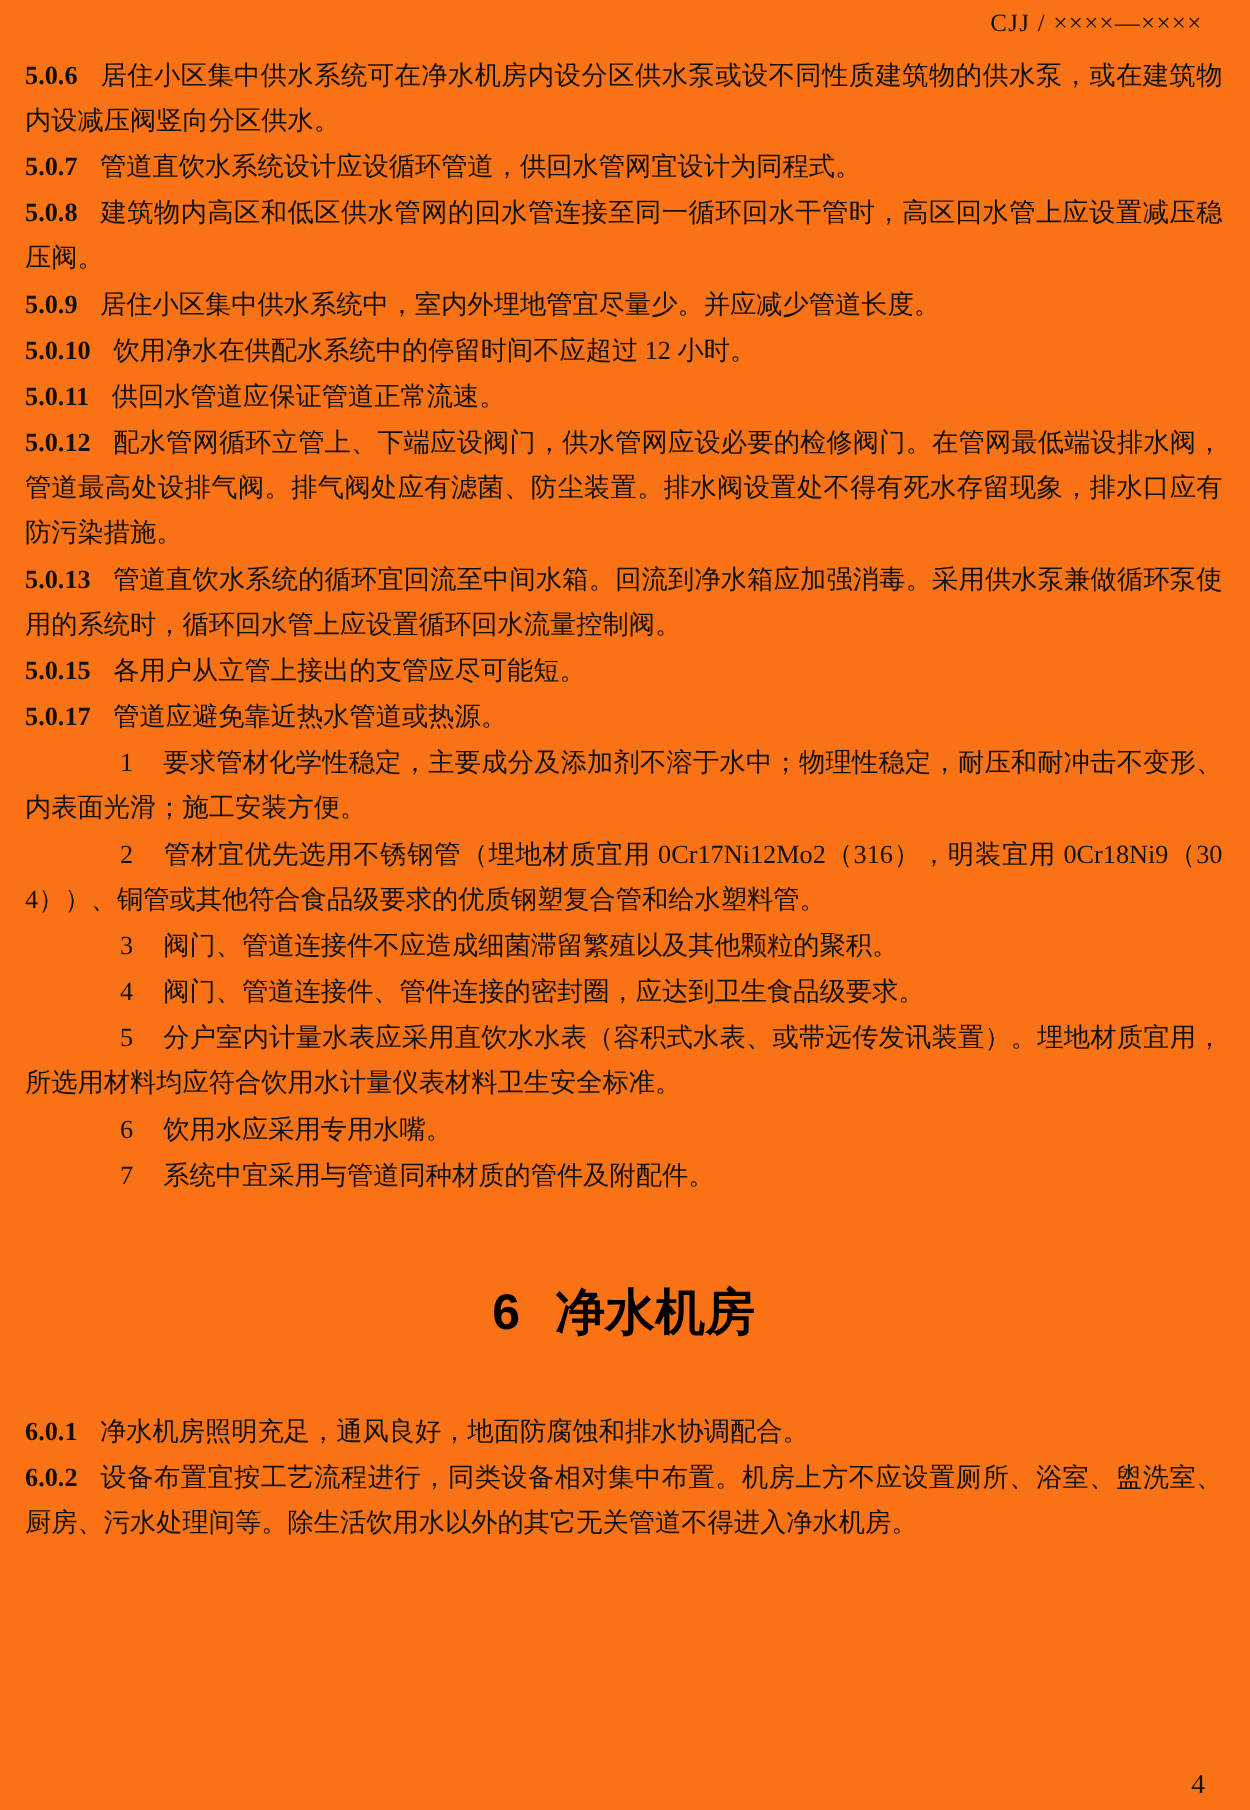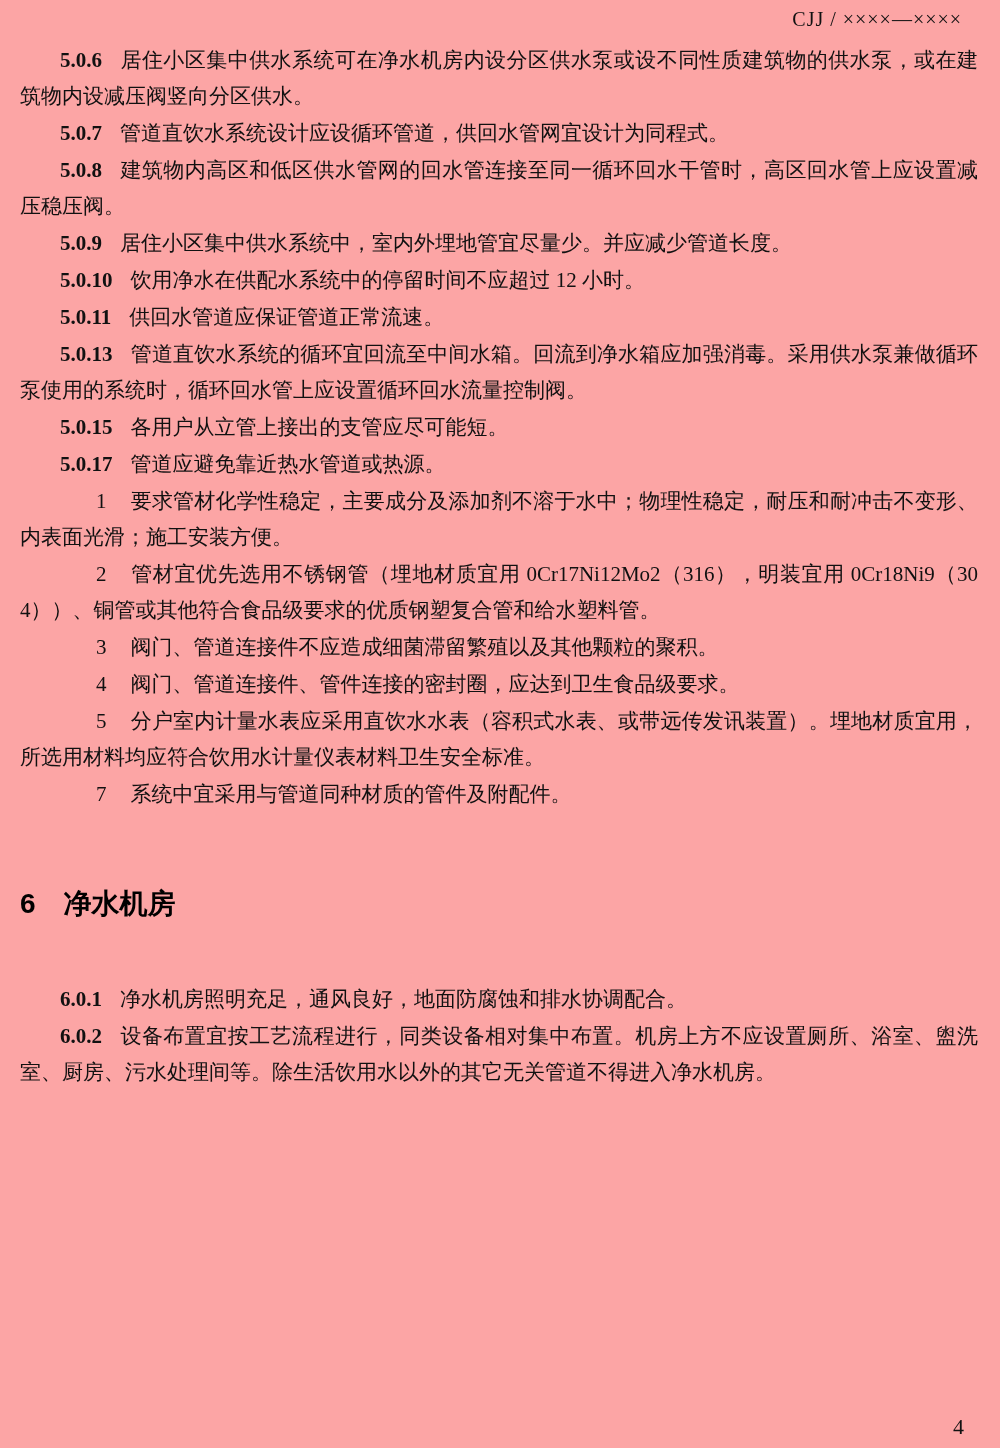--- a/index.html
+++ b/index.html
@@ -5,21 +5,21 @@
   html, body {
     margin: 0;
     padding: 0;
     background: #ffffff;
   }
   .page {
     position: relative;
     width: 1000px;
     height: 1448px;
     margin: 0 auto;
-    background: #fca5a5;
+    background: #f97316;
     color: #111111;
     font-family: "Liberation Serif", "DejaVu Serif", serif;
     overflow: hidden;
     box-sizing: border-box;
   }
   .running-header {
     position: absolute;
     top: 8px;
     left: 0;
     right: 38px;
@@ -41,36 +41,35 @@
     text-align: justify;
     text-justify: inter-ideograph;
     word-break: break-all;
   }
   .para .num {
     display: inline-block;
   }
   .para.clause .num {
     font-weight: bold;
     margin-right: 18px;
-    margin-left: 40px;
   }
   .para.item {
     text-indent: 38px;
   }
   .para.item .num {
     font-weight: normal;
     margin-right: 24px;
   }
   .chapter-heading {
     margin-top: 72px;
     margin-bottom: 57px;
-    text-align: left;
+    text-align: center;
     font-family: "Liberation Sans", "DejaVu Sans", sans-serif;
     font-weight: bold;
-    font-size: 28px;
+    font-size: 40px;
     line-height: 40px;
     color: #000000;
   }
   .chapter-heading .ch-num {
     margin-right: 28px;
   }
   .page-number {
     position: absolute;
     right: 36px;
     bottom: 8px;
@@ -87,28 +86,30 @@
 
   <div class="content">
 
     <div>
         <p class="para clause"><span class="num">5.0.6</span><span>居住小区集中供水系统可在净水机房内设分区供水泵或设不同性质建筑物的供水泵，或在建筑物内设减压阀竖向分区供水。</span></p>
         <p class="para clause"><span class="num">5.0.7</span><span>管道直饮水系统设计应设循环管道，供回水管网宜设计为同程式。</span></p>
         <p class="para clause"><span class="num">5.0.8</span><span>建筑物内高区和低区供水管网的回水管连接至同一循环回水干管时，高区回水管上应设置减压稳压阀。</span></p>
         <p class="para clause"><span class="num">5.0.9</span><span>居住小区集中供水系统中，室内外埋地管宜尽量少。并应减少管道长度。</span></p>
         <p class="para clause"><span class="num">5.0.10</span><span>饮用净水在供配水系统中的停留时间不应超过 12 小时。</span></p>
         <p class="para clause"><span class="num">5.0.11</span><span>供回水管道应保证管道正常流速。</span></p>
+        <p class="para clause"><span class="num">5.0.12</span><span>配水管网循环立管上、下端应设阀门，供水管网应设必要的检修阀门。在管网最低端设排水阀，管道最高处设排气阀。排气阀处应有滤菌、防尘装置。排水阀设置处不得有死水存留现象，排水口应有防污染措施。</span></p>
         <p class="para clause"><span class="num">5.0.13</span><span>管道直饮水系统的循环宜回流至中间水箱。回流到净水箱应加强消毒。采用供水泵兼做循环泵使用的系统时，循环回水管上应设置循环回水流量控制阀。</span></p>
         <p class="para clause"><span class="num">5.0.15</span><span>各用户从立管上接出的支管应尽可能短。</span></p>
         <p class="para clause"><span class="num">5.0.17</span><span>管道应避免靠近热水管道或热源。</span></p>
         <p class="para item"><span class="num">1</span><span>要求管材化学性稳定，主要成分及添加剂不溶于水中；物理性稳定，耐压和耐冲击不变形、内表面光滑；施工安装方便。</span></p>
         <p class="para item"><span class="num">2</span><span>管材宜优先选用不锈钢管（埋地材质宜用 0Cr17Ni12Mo2（316），明装宜用 0Cr18Ni9（304））、铜管或其他符合食品级要求的优质钢塑复合管和给水塑料管。</span></p>
         <p class="para item"><span class="num">3</span><span>阀门、管道连接件不应造成细菌滞留繁殖以及其他颗粒的聚积。</span></p>
         <p class="para item"><span class="num">4</span><span>阀门、管道连接件、管件连接的密封圈，应达到卫生食品级要求。</span></p>
         <p class="para item"><span class="num">5</span><span>分户室内计量水表应采用直饮水水表（容积式水表、或带远传发讯装置）。埋地材质宜用，所选用材料均应符合饮用水计量仪表材料卫生安全标准。</span></p>
+        <p class="para item"><span class="num">6</span><span>饮用水应采用专用水嘴。</span></p>
         <p class="para item"><span class="num">7</span><span>系统中宜采用与管道同种材质的管件及附配件。</span></p>
       </div>
 
     <div class="chapter-heading">
       <span class="ch-num">6</span><span>净水机房</span>
     </div>
 
     <div>
         <p class="para clause"><span class="num">6.0.1</span><span>净水机房照明充足，通风良好，地面防腐蚀和排水协调配合。</span></p>
         <p class="para clause"><span class="num">6.0.2</span><span>设备布置宜按工艺流程进行，同类设备相对集中布置。机房上方不应设置厕所、浴室、盥洗室、厨房、污水处理间等。除生活饮用水以外的其它无关管道不得进入净水机房。</span></p>

